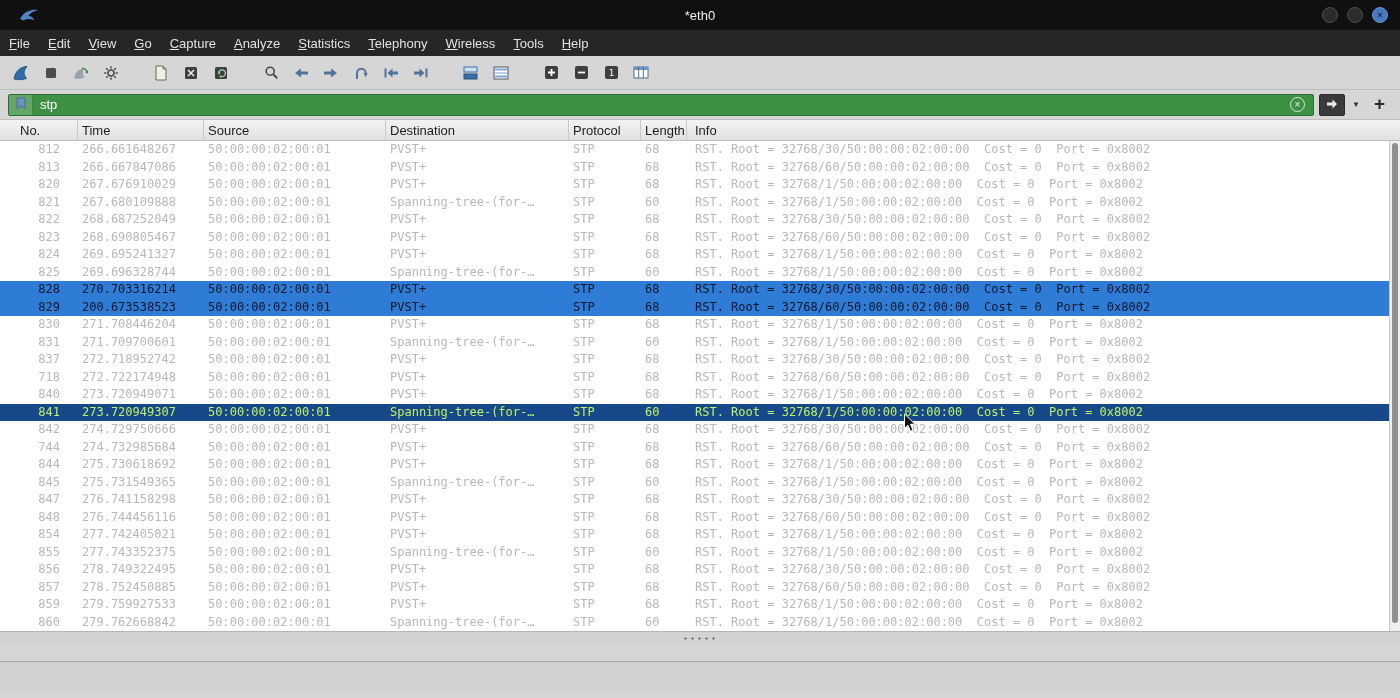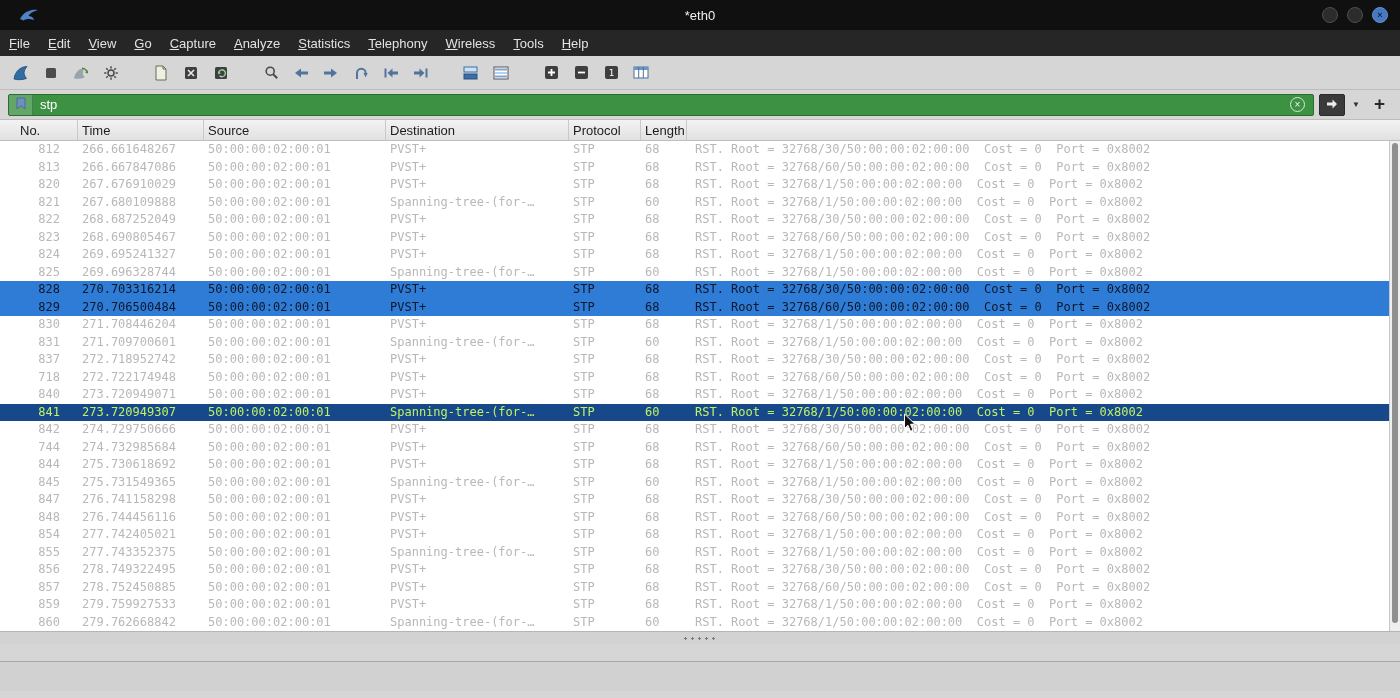--- a/index.html
+++ b/index.html
@@ -291,20 +291,21 @@
   </div>
 
   <div class="list">
     <div class="list-header">
       <div class="hcell c-no">No.</div>
       <div class="hcell c-time">Time</div>
       <div class="hcell c-src">Source</div>
       <div class="hcell c-dst">Destination</div>
       <div class="hcell c-proto">Protocol</div>
       <div class="hcell c-len">Length</div>
+      <div class="hcell c-info" style="border-right:none;">Info</div>
     </div>
     <div class="rows">
 
         <div class="row">
           <span class="cell c-no">812</span>
           <span class="cell c-time">266.661648267</span>
           <span class="cell c-src">50:00:00:02:00:01</span>
           <span class="cell c-dst">PVST+</span>
           <span class="cell c-proto">STP</span>
           <span class="cell c-len">68</span>
@@ -386,21 +387,21 @@
           <span class="cell c-time">270.703316214</span>
           <span class="cell c-src">50:00:00:02:00:01</span>
           <span class="cell c-dst">PVST+</span>
           <span class="cell c-proto">STP</span>
           <span class="cell c-len">68</span>
           <span class="cell c-info">RST. Root = 32768/30/50:00:00:02:00:00  Cost = 0  Port = 0x8002</span>
         </div>
 
         <div class="row selected">
           <span class="cell c-no">829</span>
-          <span class="cell c-time">270.706500484</span>
+          <span class="cell c-time">200.673538523</span>
           <span class="cell c-src">50:00:00:02:00:01</span>
           <span class="cell c-dst">PVST+</span>
           <span class="cell c-proto">STP</span>
           <span class="cell c-len">68</span>
           <span class="cell c-info">RST. Root = 32768/60/50:00:00:02:00:00  Cost = 0  Port = 0x8002</span>
         </div>
 
         <div class="row">
           <span class="cell c-no">830</span>
           <span class="cell c-time">271.708446204</span>

